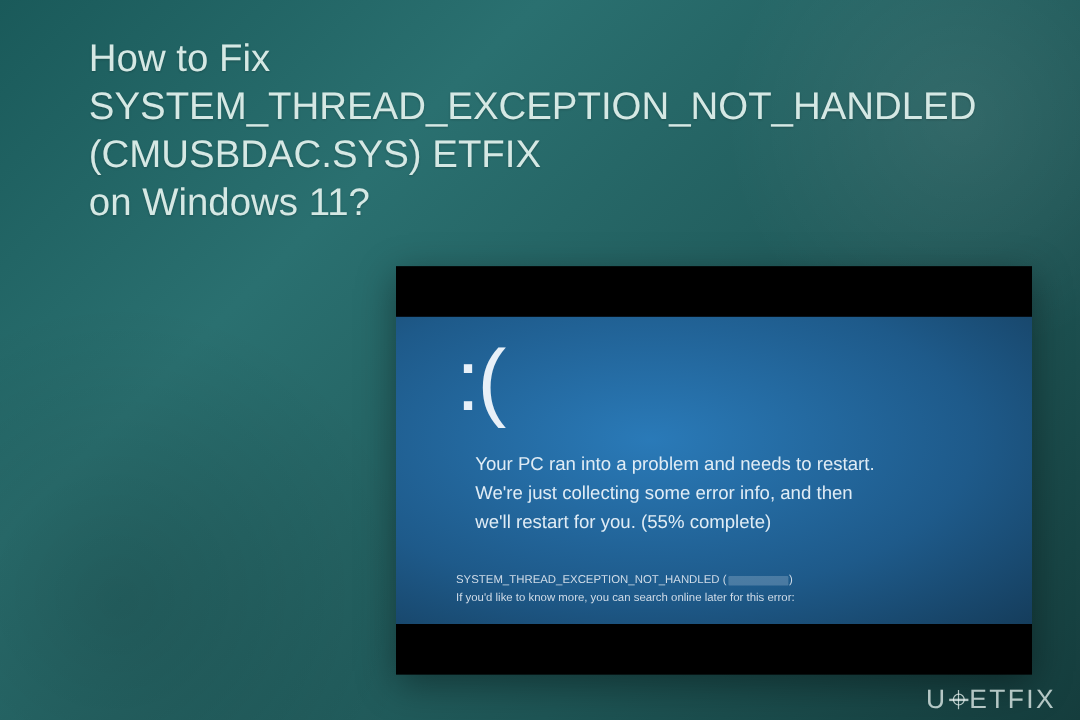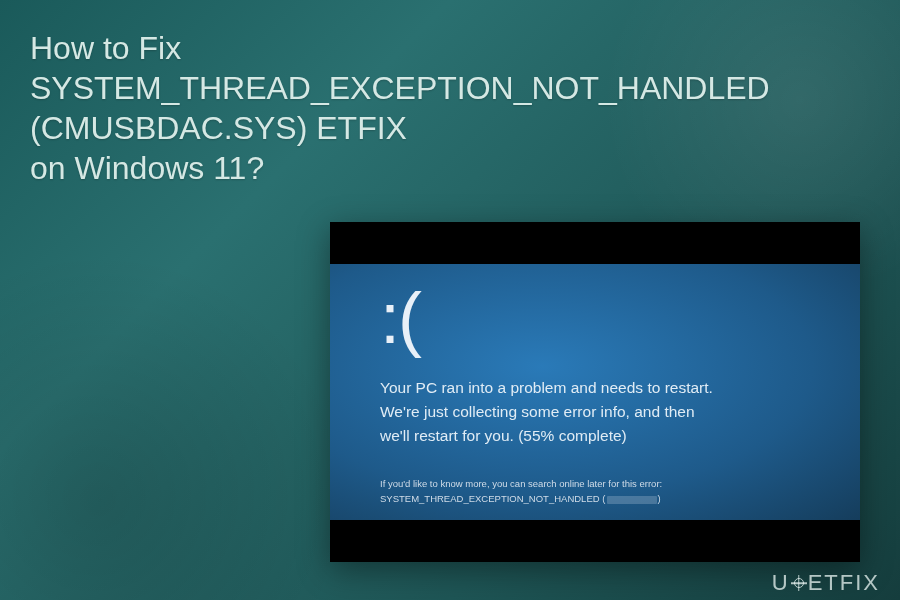--- a/index.html
+++ b/index.html
@@ -35,21 +35,21 @@
       position: absolute;
       top: 28px;
       left: 30px;
       color: #d5e8e4;
       font-size: 32px;
       font-weight: 300;
       line-height: 1.25;
       z-index: 2;
       text-shadow: 0 1px 2px rgba(0,0,0,0.2);
     }
-    .title-line { display: block; }
+    .title-line { display: block; margin-left: 44px; }
     .bsod-container {
       position: absolute;
       top: 222px;
       left: 330px;
       width: 530px;
       height: 340px;
       background: #000;
       box-shadow: 0 8px 30px rgba(0,0,0,0.4);
       z-index: 2;
     }
@@ -84,21 +84,21 @@
       margin-bottom: 22px;
       letter-spacing: -2px;
     }
     .bsod-message {
       font-size: 15.5px;
       font-weight: 300;
       line-height: 1.55;
       color: #e0ecf5;
       margin-bottom: 28px;
     }
-    .bsod-msg-line { display: block; }
+    .bsod-msg-line { display: block; margin-left: 16px; }
     .bsod-details {
       font-size: 9.5px;
       font-weight: 300;
       line-height: 1.6;
       color: #d0dce8;
     }
     .bsod-det-line { display: block; }
     .bsod-error-code {
       display: inline;
     }
@@ -165,25 +165,25 @@
 <div class="bsod-container">
   <div class="bsod-bar-top"></div>
   <div class="bsod-screen">
     <div class="bsod-face">:(</div>
     <div class="bsod-message">
       <span class="bsod-msg-line">Your PC ran into a problem and needs to restart.</span>
       <span class="bsod-msg-line">We're just collecting some error info, and then</span>
       <span class="bsod-msg-line">we'll restart for you. (55% complete)</span>
     </div>
     <div class="bsod-details">
-      <span class="bsod-det-line">If you'd like to know more, you can search online later for this error:</span>
       <span class="bsod-det-line">
         <span class="bsod-error-code">SYSTEM_THREAD_EXCEPTION_NOT_HANDLED</span>
         <span>(</span><span class="bsod-error-param"></span><span>)</span>
       </span>
+      <span class="bsod-det-line">If you'd like to know more, you can search online later for this error:</span>
     </div>
   </div>
   <div class="bsod-bar-bottom"></div>
 </div>
 
 <div class="watermark">
   <span class="wm-u">U</span><span class="wm-crosshair"><span class="wm-ring"></span></span><span>ETFIX</span>
 </div>
 
 </body></html>

